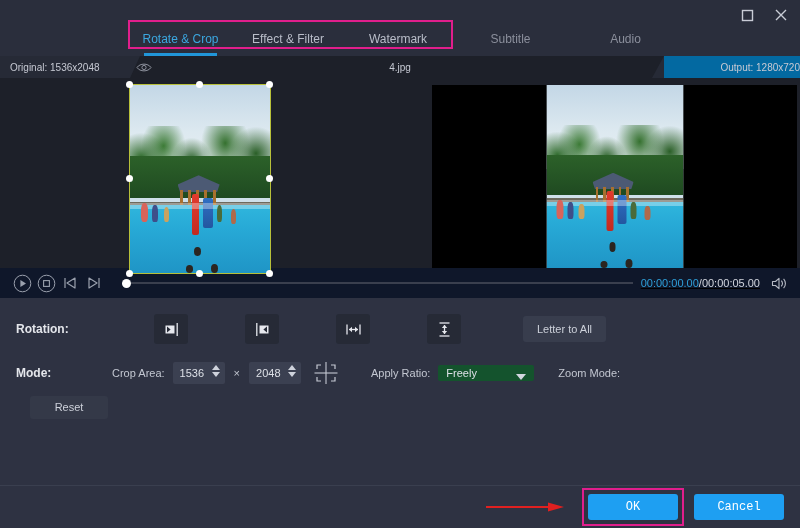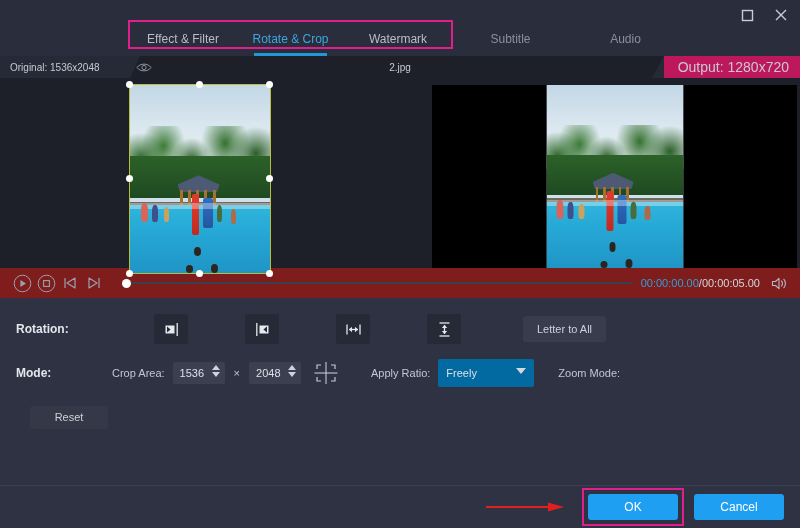--- a/index.html
+++ b/index.html
@@ -98,24 +98,24 @@
     z-index: 2;
   }
   .info-center {
     position: absolute; left: 0; right: 0; top: 0; height: 22px;
     display: flex; align-items: center; justify-content: center;
     font-size: 10px; color: #c6c9d3;
   }
   .info-right {
     position: absolute; right: 0; top: 0;
     height: 22px; width: 136px;
-    background: #be185d;
+    background: #0369a1;
     display: flex; align-items: center; justify-content: flex-end;
-    padding-right: 11px;
-    font-size: 14px; color: #c6c9d3;
+    padding-right: 0;
+    font-size: 10px; color: #c6c9d3;
   }
   .info-right::before {
     content: ""; position: absolute; left: -12px; top: 0;
     border-bottom: 22px solid #262a36;
     border-left: 12px solid transparent;
   }
 
   
   .previews {
     flex: 0 0 190px;
@@ -214,22 +214,23 @@
   .swimmer { position: absolute; background: #2b2520; border-radius: 50%; }
   .foam {
     position: absolute; left: 0; right: 0; bottom: 34%; height: 3%;
     background: rgba(255,255,255,0.35);
   }
 
   
   .playbar {
     flex: 0 0 30px;
     display: flex; align-items: center;
-    background: #7f1d1d;
+    background: #0f172a;
     padding: 0 10px;
+    text-decoration: underline;
   }
   .pbtn {
     width: 24px; height: 24px;
     display: flex; align-items: center; justify-content: center;
     color: #9aa0ad; cursor: pointer;
     flex: 0 0 auto;
   }
   .track-wrap {
     position: relative;
     flex: 1 1 auto;
@@ -257,21 +258,21 @@
   
   .settings {
     flex: 1 1 auto;
     background: #2e3242;
     padding: 14px 16px 0 16px;
     position: relative;
   }
   .row { display: flex; align-items: center; }
   .row-rotation { height: 34px; gap: 42px; }
   .row-crop { margin-top: 14px; height: 26px; }
-  .row-reset { margin-top: 19px; height: 24px; }
+  .row-reset { margin-top: 9px; height: 24px; }
 
   .lbl-bold {
     font-size: 12px; color: #e4e6eb; font-weight: bold;
     width: 96px; flex: 0 0 96px;
   }
   .icon-btn {
     width: 34px; height: 30px;
     background: #262a36;
     border-radius: 3px;
     display: flex; align-items: center; justify-content: center;
@@ -304,22 +305,22 @@
     display: flex; flex-direction: column; gap: 2px;
     cursor: pointer;
   }
   .ar-up, .ar-dn { width: 0; height: 0; border-left: 4px solid transparent; border-right: 4px solid transparent; }
   .ar-up { border-bottom: 5px solid #cfd3dc; }
   .ar-dn { border-top: 5px solid #cfd3dc; }
   .times { font-size: 11px; color: #c3c7d1; margin: 0 9px; }
   .center-icon { width: 28px; height: 24px; margin-left: 12px; cursor: pointer; color:#c5c9d3; }
   .select {
     position: relative;
-    height: 28px;
-    background: #0369a1;
+    height: 16px;
+    background: #14532d;
     border-radius: 2px;
     display: flex; align-items: center;
     padding-left: 8px;
     font-size: 11px; color: #dde0e7;
     cursor: pointer;
   }
   .sel-ar {
     position: absolute; right: 8px; top: 9px;
     width: 0; height: 0;
     border-left: 5px solid transparent; border-right: 5px solid transparent;
@@ -336,20 +337,21 @@
   }
 
   
   .footer {
     position: absolute; left: 0; right: 0; bottom: 0;
     height: 43px;
     background: #2e3242;
     border-top: 1px solid #3a3f4f;
     display: flex; align-items: center; justify-content: flex-end;
     padding-right: 16px;
+    font-family: Liberation Mono, monospace;
   }
   .btn-primary, .btn-secondary {
     width: 90px; height: 26px;
     background: #1e9ff2;
     border-radius: 3px;
     display: flex; align-items: center; justify-content: center;
     font-size: 12px; color: #ffffff;
     cursor: pointer;
   }
   .ok-wrap {
@@ -379,41 +381,41 @@
           </svg>
       </div>
       <div class="win-btn">
         <svg width="14" height="14" viewBox="0 0 14 14">
             <path d="M2 2 L12 12 M12 2 L2 12" stroke="currentColor" stroke-width="1.4" fill="none"></path>
           </svg>
       </div>
     </div>
 
     <div class="tabs">
+      <div class="tab t0 active">
+        <span>Rotate &amp; Crop</span>
+      </div>
       <div class="tab t1">
         <span>Effect &amp; Filter</span>
       </div>
-      <div class="tab t0 active">
-        <span>Rotate &amp; Crop</span>
-      </div>
       <div class="tab t2">
         <span>Watermark</span>
       </div>
       <div class="tab t4">
         <span>Subtitle</span>
       </div>
       <div class="tab t3">
         <span>Audio</span>
       </div>
     </div>
     <div class="tab-highlight"></div>
   </div>
 
   <div class="infostrip">
-    <div class="info-center">2.jpg</div>
+    <div class="info-center">4.jpg</div>
     <div class="info-left">Original: 1536x2048</div>
     <div class="eye-wrap">
       <svg width="16" height="11" viewBox="0 0 16 11">
         <path d="M1 5.5 C4 1, 12 1, 15 5.5 C12 10, 4 10, 1 5.5 Z" fill="none" stroke="currentColor" stroke-width="1"></path>
         <circle cx="8" cy="5.5" r="2.1" fill="none" stroke="currentColor" stroke-width="1"></circle>
       </svg>
     </div>
     <div class="info-right">Output: 1280x720</div>
   </div>
 

